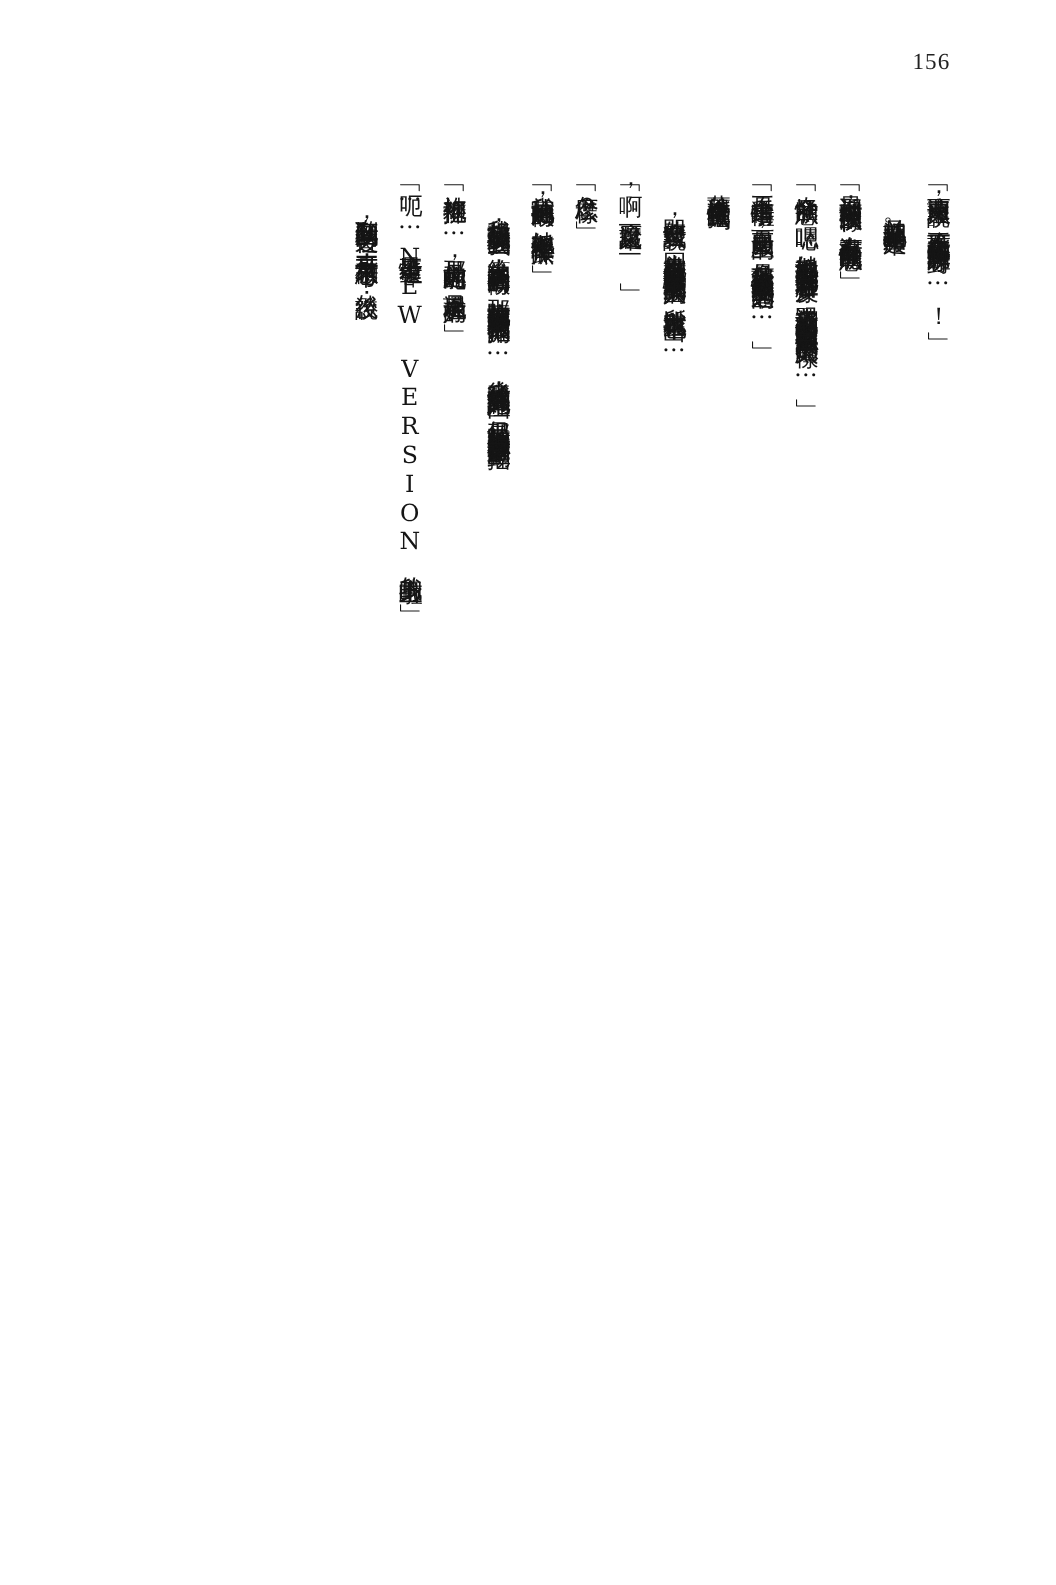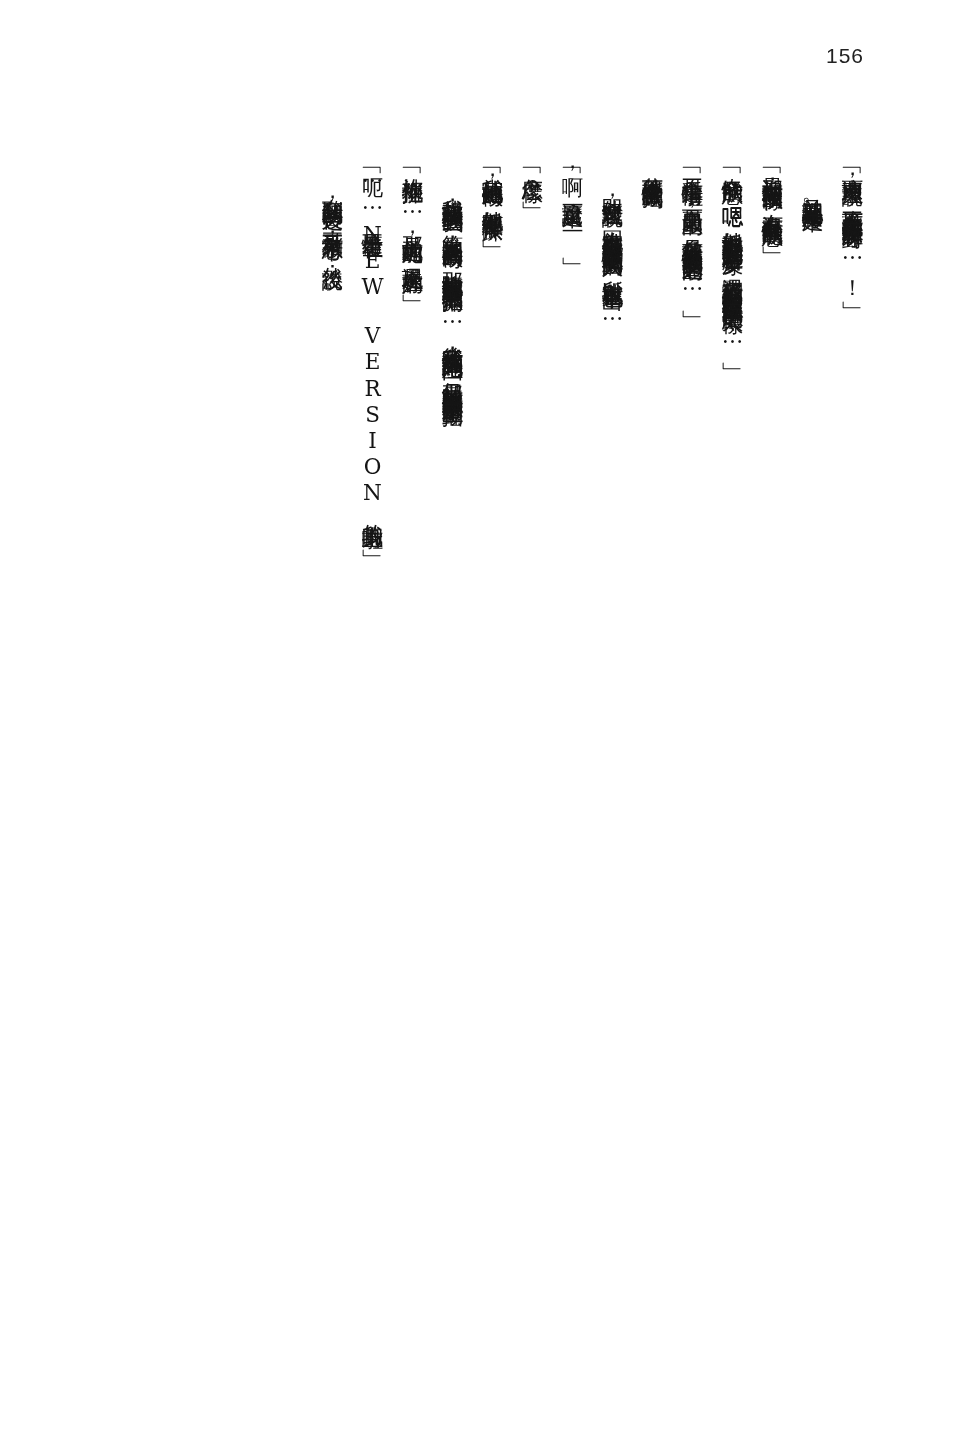--- a/index.html
+++ b/index.html
@@ -13,21 +13,21 @@
     height: 1441px;
     background: #ffffff;
     overflow: hidden;
     font-family: "DejaVu Serif", "Liberation Serif", serif;
     color: #1a1a1a;
   }
   .page-number {
     position: absolute;
     top: 44px;
     right: 96px;
-    font-family: Liberation Sans, sans-serif;
+    font-family: Liberation Serif, serif;
     font-size: 21px;
     letter-spacing: 1px;
     color: #222;
   }
   .body-text {
     position: absolute;
     top: 160px;
     right: 88px;
     left: 100px;
     bottom: 120px;

